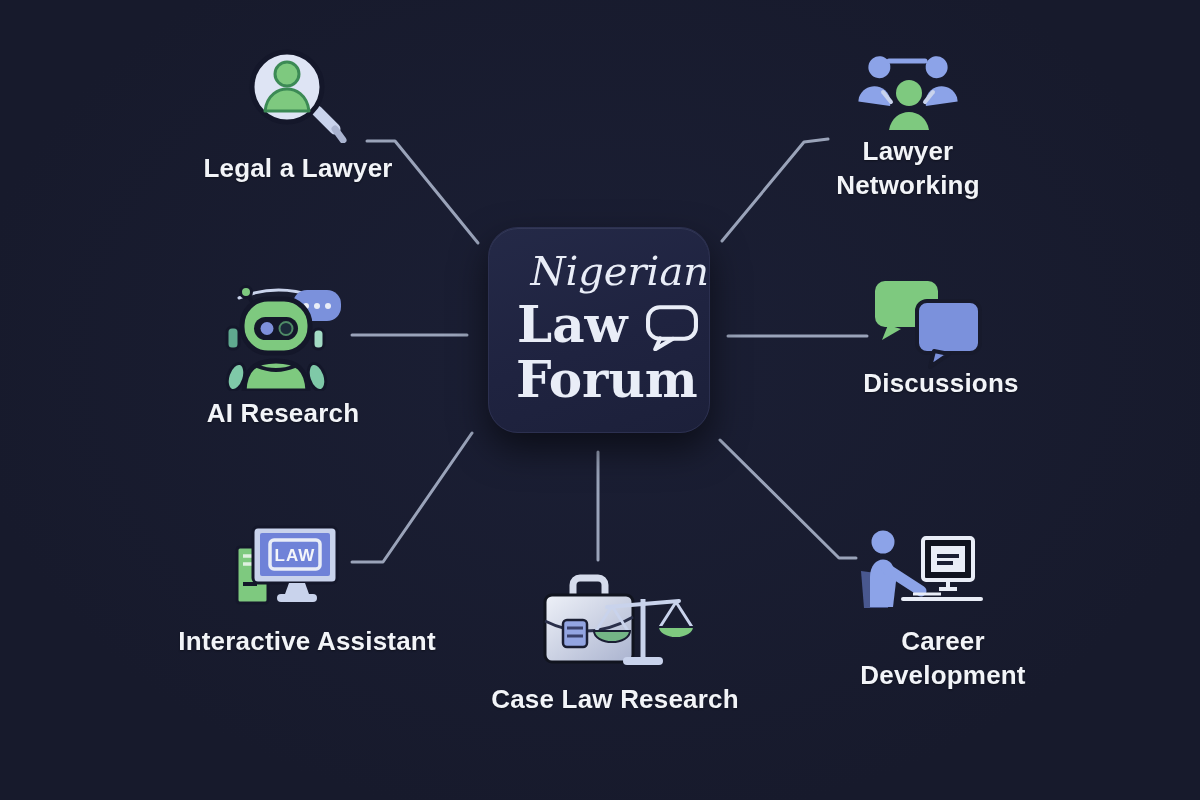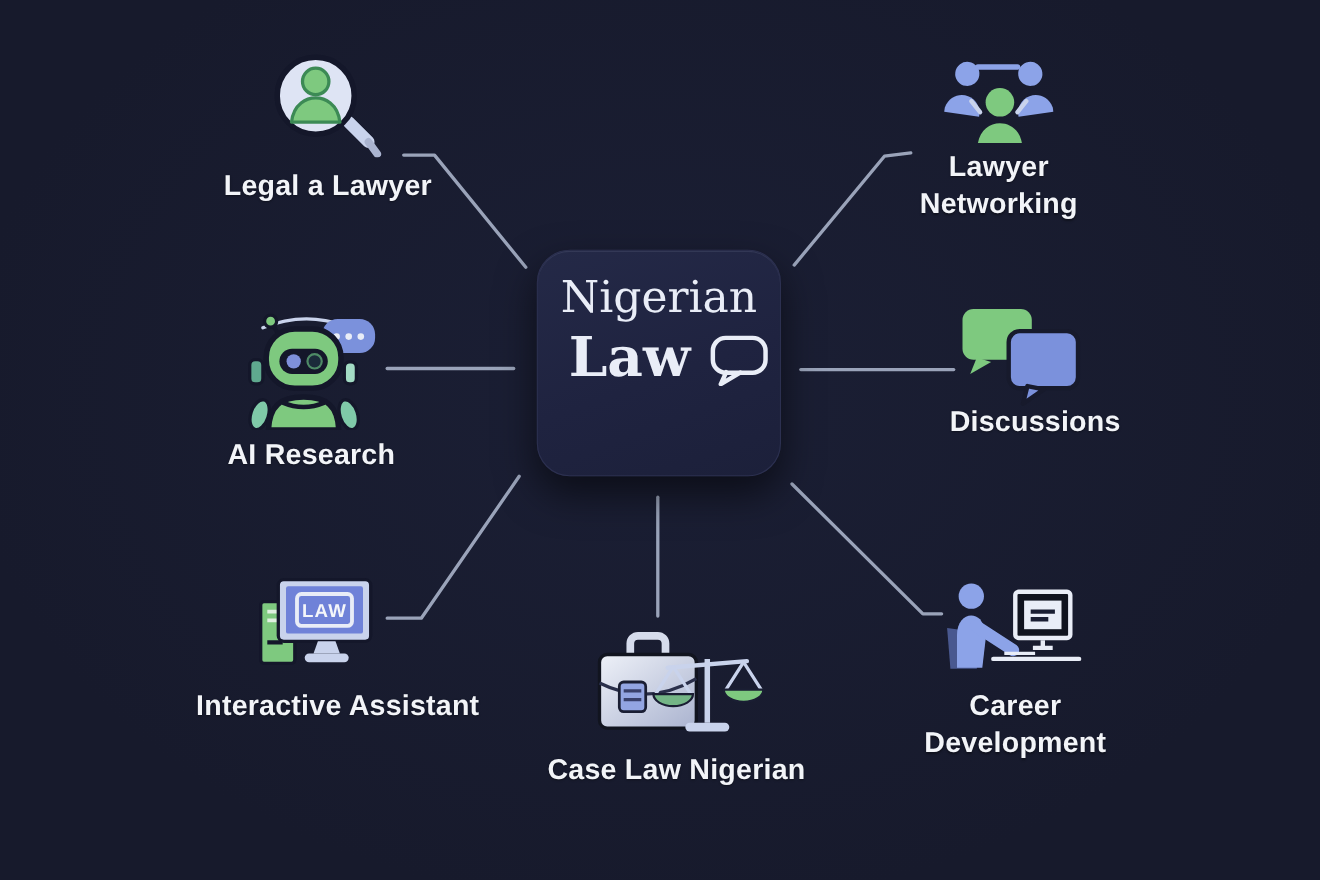--- a/index.html
+++ b/index.html
@@ -29,22 +29,22 @@
     text-shadow:0 1px 2px rgba(0,0,0,.4);
   }
   .center-card{
     position:absolute;left:488px;top:227px;width:222px;height:206px;
     background:linear-gradient(160deg,#242947 0%,#1F2340 55%,#1C203A 100%);
     border:1px solid var(--card-border);border-radius:30px;
     box-shadow:0 16px 36px rgba(0,0,0,.55), inset 0 1px 0 rgba(200,210,240,.10);
     color:var(--white-ink);
   }
   .center-script{
-    margin-top:16px;text-align:center;
-    font-family:"DejaVu Serif", serif;font-size:40px;line-height:54px;
+    margin-top:16px;text-align:right;
+    font-family:"DejaVu Serif", serif;font-style:italic;font-size:40px;line-height:54px;
   }
   .center-row{display:flex;align-items:center;padding-left:28px;margin-top:0;}
   .center-word{
     font-family:"DejaVu Serif", serif;font-weight:bold;font-size:50px;line-height:52px;
   }
   .center-word.forum{padding-left:27px;margin-top:3px;}
   .bubble-outline{margin-left:15px;margin-top:6px;}
 </style>
 </head>
 <body>
@@ -61,20 +61,21 @@
 
 <div class="center-card">
   <div class="center-script">Nigerian</div>
   <div class="center-row">
     <span class="center-word">Law</span>
     <svg class="bubble-outline" width="58" height="47" viewBox="0 0 60 52">
       <rect x="3.5" y="3.5" width="53" height="35" rx="13" fill="none" stroke="var(--white-ink)" stroke-width="4.5"></rect>
       <path d="M17,38 L11.5,50 L31,38.5" fill="none" stroke="var(--white-ink)" stroke-width="4.5" stroke-linejoin="round" stroke-linecap="round"></path>
     </svg>
   </div>
+  <div class="center-word forum">Forum</div>
 </div>
 
 <svg class="icon" style="left:243px;top:37px" width="104" height="106" viewBox="0 0 104 106">
   <line x1="74" y1="74" x2="92" y2="92" stroke="var(--lavender)" stroke-width="11" stroke-linecap="round"></line>
   <line x1="92" y1="92" x2="100" y2="103" stroke="#AAB4D0" stroke-width="7" stroke-linecap="round"></line>
   <circle cx="44" cy="50" r="35" fill="var(--lavender-light)" stroke="var(--dark-outline)" stroke-width="5"></circle>
   <g>
     <circle cx="44" cy="37" r="12" fill="var(--green)" stroke="var(--green-edge)" stroke-width="3"></circle>
     <path d="M22,74 C24,57 36,52 44,52 C52,52 64,57 66,74 Z" fill="var(--green)" stroke="var(--green-edge)" stroke-width="3" stroke-linejoin="round"></path>
   </g>
@@ -172,33 +173,33 @@
   <g>
     <line x1="103" y1="36" x2="103" y2="94" stroke="var(--lavender)" stroke-width="5"></line>
     <line x1="67" y1="44" x2="139" y2="38" stroke="var(--lavender)" stroke-width="4" stroke-linecap="round"></line>
     <path d="M72,43 L56,68 M72,43 L88,68" fill="none" stroke="var(--lavender)" stroke-width="3"></path>
     <path d="M54,68 a18,11 0 0 0 36,0 Z" fill="#74B586" stroke="#1A1E33" stroke-width="2"></path>
     <path d="M136,39 L120,64 M136,39 L152,64" fill="none" stroke="var(--lavender)" stroke-width="3"></path>
     <path d="M118,64 a18,11 0 0 0 36,0 Z" fill="var(--green)" stroke="#1A1E33" stroke-width="2"></path>
     <rect x="83" y="94" width="40" height="8" rx="4" fill="var(--lavender)"></rect>
   </g>
 </svg>
-<div class="node-label" style="left:475px;top:682px;width:280px">Case Law Nigerian</div>
+<div class="node-label" style="left:475px;top:682px;width:280px">Case Law Research</div>
 
 <svg class="icon" style="left:853px;top:519px" width="134" height="104" viewBox="0 0 134 104">
   <path d="M8,52 L38,56 L35,89 L11,89 Z" fill="var(--chair-blue)"></path>
   <g>
     <circle cx="30" cy="23" r="11.5" fill="var(--blue)"></circle>
     <path d="M17,88 L17,58 C17,42 30,36 38,44 L44,54 L40,88 Z" fill="var(--blue)"></path>
     <line x1="34" y1="50" x2="68" y2="72" stroke="var(--blue)" stroke-width="11" stroke-linecap="round"></line>
   </g>
   <g>
     <rect x="70" y="19" width="50" height="42" rx="3" fill="#10131F" stroke="var(--white-ink)" stroke-width="4"></rect>
     <rect x="78" y="27" width="34" height="26" fill="var(--white-ink)"></rect>
     <line x1="84" y1="37" x2="106" y2="37" stroke="#1A1E33" stroke-width="4"></line>
     <line x1="84" y1="44" x2="100" y2="44" stroke="#1A1E33" stroke-width="4"></line>
     <line x1="95" y1="63" x2="95" y2="69" stroke="var(--white-ink)" stroke-width="4"></line>
     <line x1="86" y1="70" x2="104" y2="70" stroke="var(--white-ink)" stroke-width="4"></line>
   </g>
   <line x1="60" y1="75" x2="88" y2="75" stroke="var(--white-ink)" stroke-width="3"></line>
   <line x1="50" y1="80" x2="128" y2="80" stroke="var(--white-ink)" stroke-width="4" stroke-linecap="round"></line>
 </svg>
-<div class="node-label" style="left:823px;top:624px;width:200px">Career Development</div>
+<div class="node-label" style="left:843px;top:624px;width:200px">Career Development</div>
 
 </body></html>

